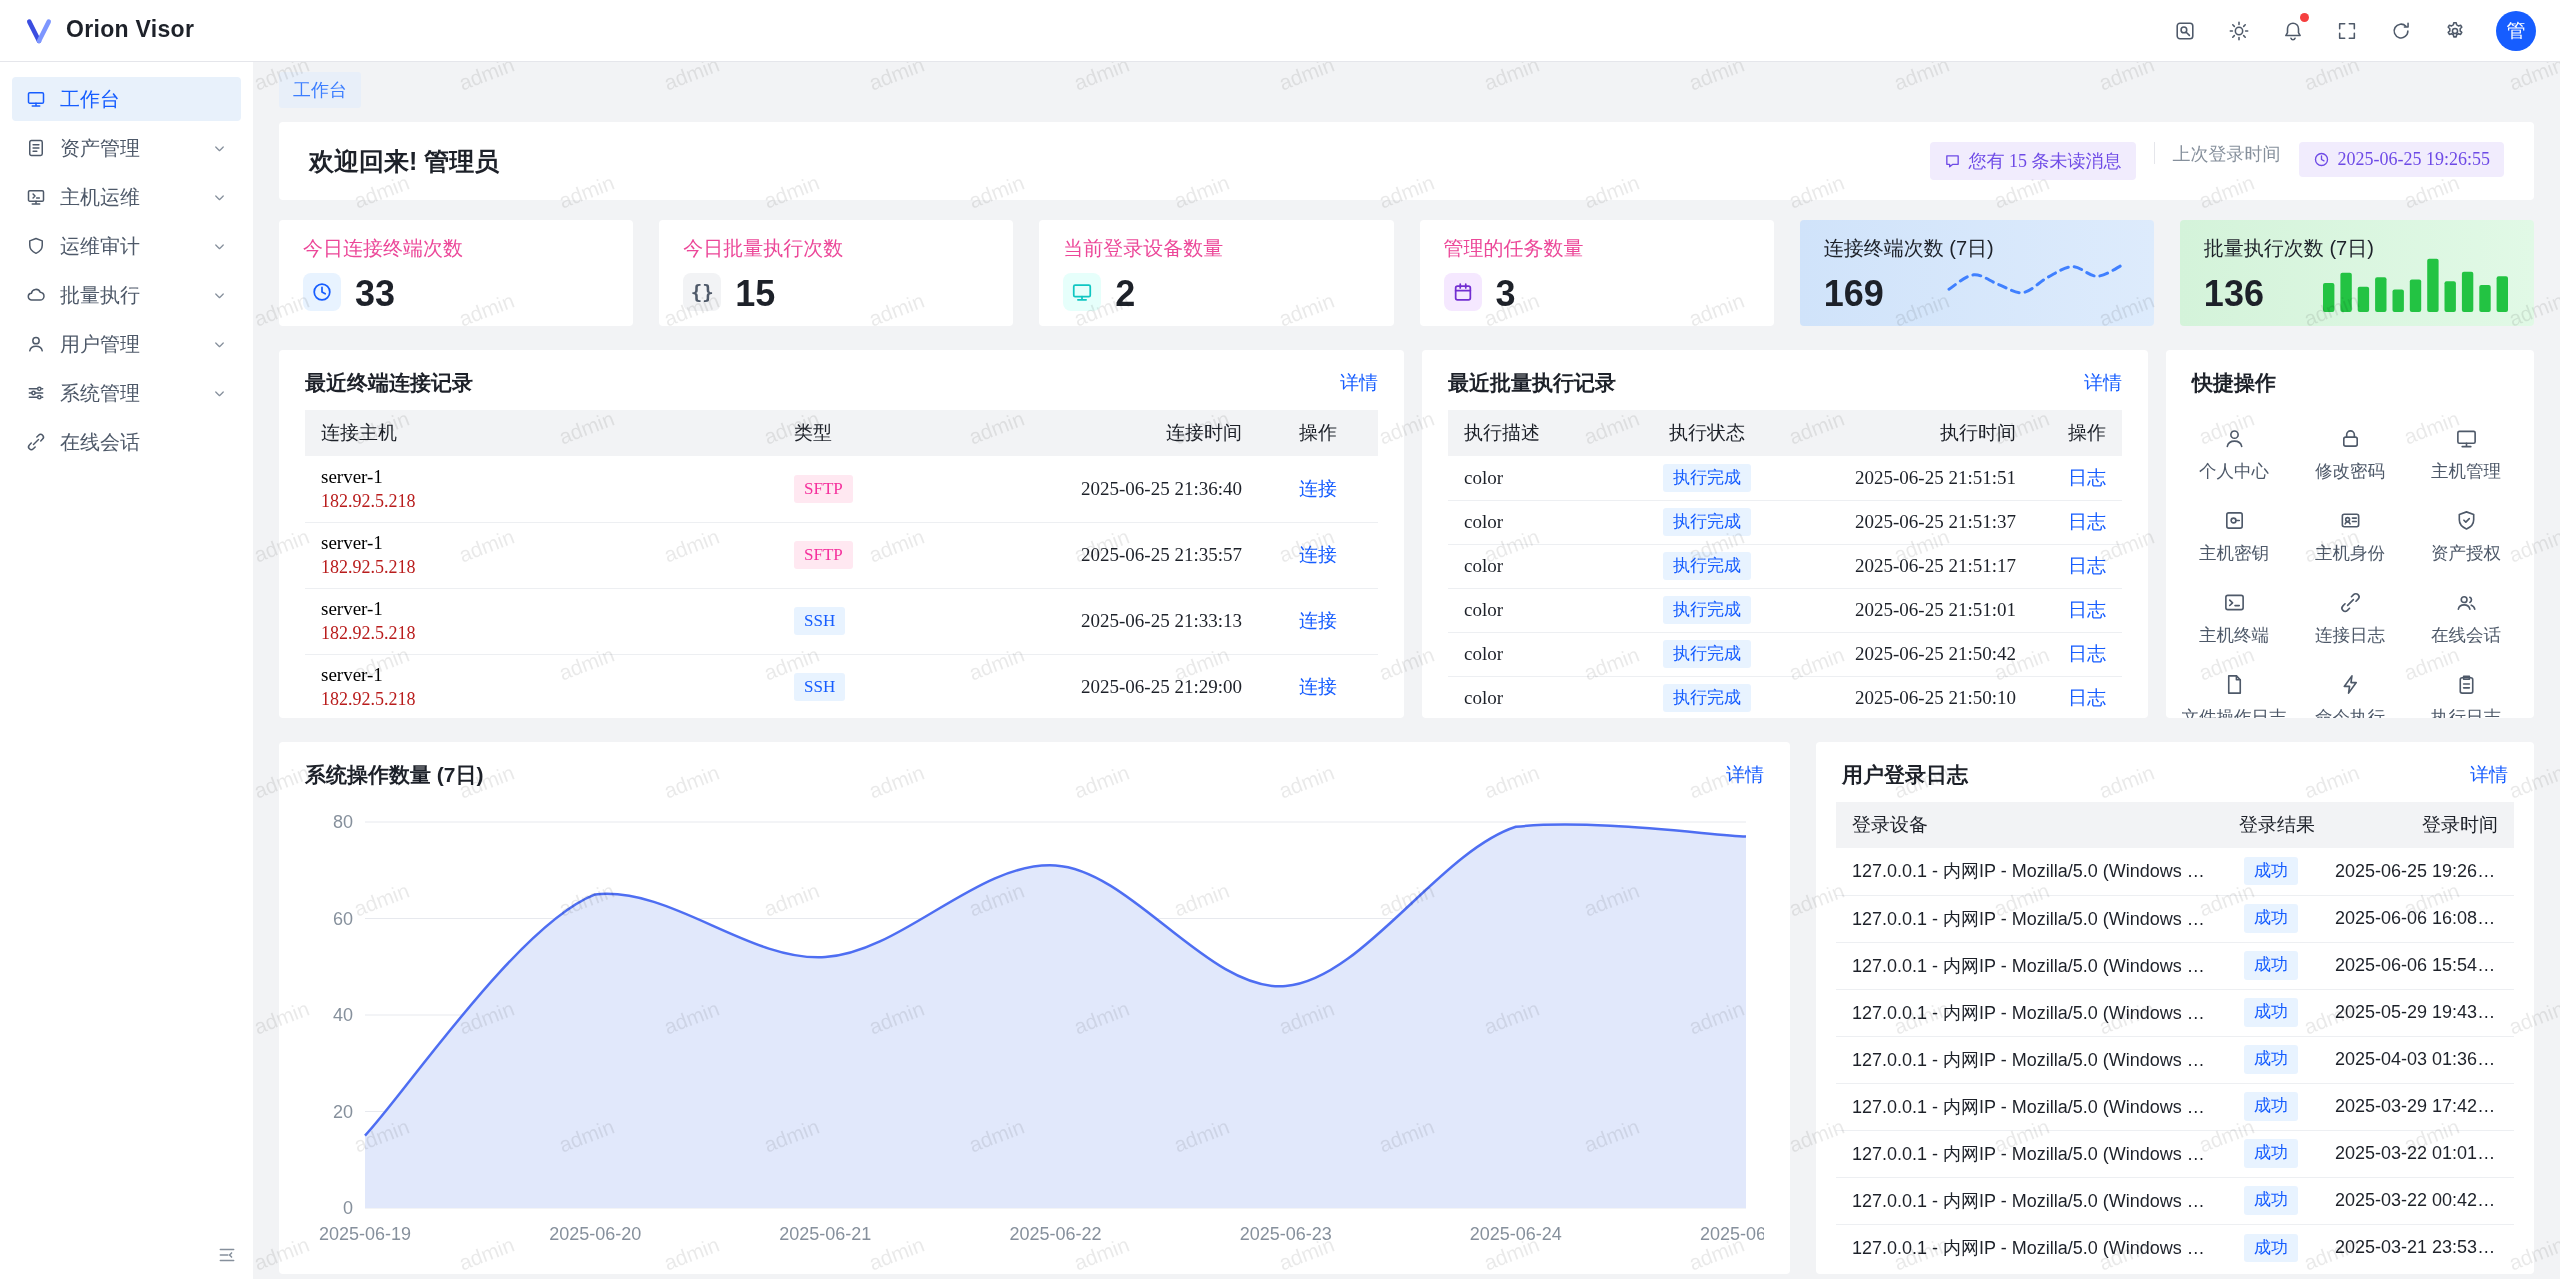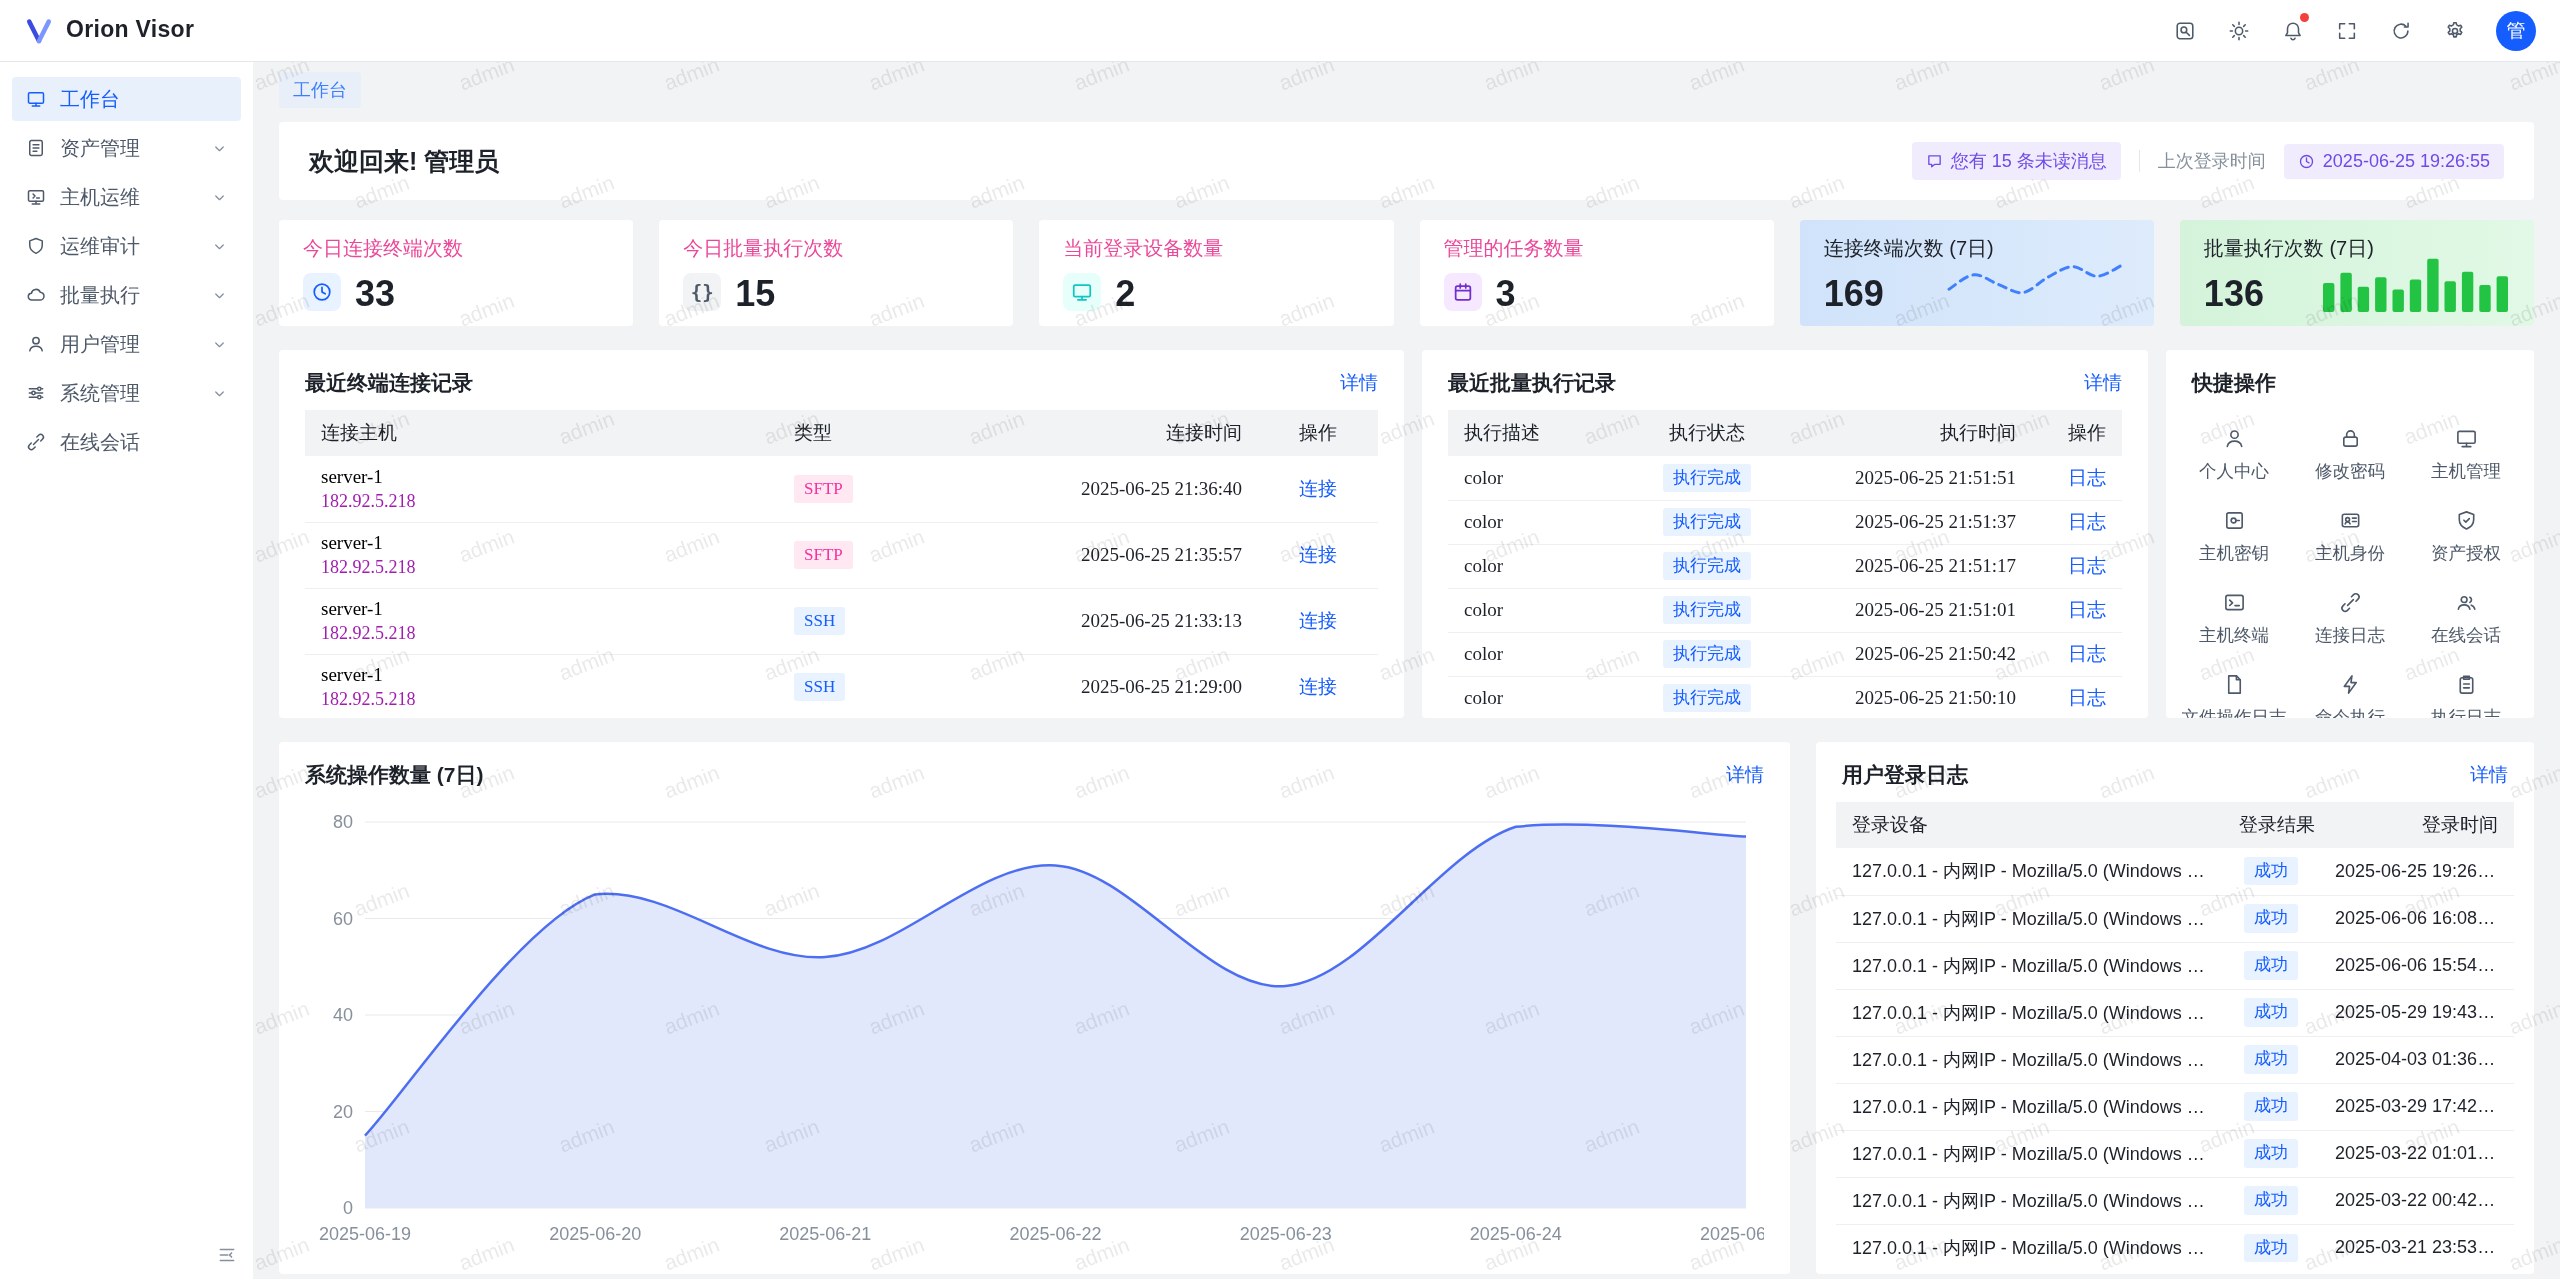--- a/index.html
+++ b/index.html
@@ -34,21 +34,21 @@
 
 .main{position:absolute;top:62px;left:253px;right:0;bottom:0;padding:10px 26px 0;overflow:hidden;}
 .crumb{display:inline-flex;align-items:center;background:#e8eff9;color:#3c7eff;
   font-size:18px;padding:6px 14px;border-radius:3px;cursor:pointer;}
 .card{background:#fff;border-radius:4px;position:relative;overflow:hidden;}
 
 
 .welcome{margin-top:14px;height:78px;display:flex;align-items:center;
   justify-content:space-between;padding:0 30px;}
 .welcome h1{font-size:25px;font-weight:600;color:#1d2129;}
-.w-right{display:flex;align-items:center;gap:18px;font-size:18px;}
+.w-right{display:flex;align-items:flex-start;gap:18px;font-size:18px;font-family:Liberation Serif, serif;}
 .chip{display:inline-flex;align-items:center;gap:8px;background:#f1ecfd;color:#6e4ae6;
   padding:7px 14px;border-radius:4px;white-space:nowrap;}
 .vdiv{width:1px;height:22px;background:#e5e6eb;}
 .muted{color:#86909c;}
 
 
 .stats-row{display:flex;gap:26px;margin-top:20px;}
 .stat{flex:1;height:106px;padding:15px 24px;}
 .stat-label{font-size:20px;color:#ec4899;}
 .tint .stat-label{color:#1d2129;font-weight:500;}
@@ -76,21 +76,21 @@
 table{width:100%;border-collapse:collapse;font-size:19px;table-layout:fixed;}
 th{background:#f2f3f5;height:46px;font-weight:500;color:#1d2129;text-align:left;padding:0 16px;white-space:nowrap;}
 td{padding:6px 16px;border-bottom:1px solid #edeff2;color:#1d2129;white-space:nowrap;overflow:hidden;text-overflow:ellipsis;}
 tbody tr:last-child td{border-bottom:none;}
 .ta-r{text-align:right;}
 .ta-c{text-align:center;}
 .tbl-term td{height:66px;}
 .tbl-exec td{height:44px;padding-top:0;padding-bottom:0;}
 .tbl-login td{height:47px;padding-top:0;padding-bottom:0;font-size:18px;}
 .host{color:#000000;}
-.ip{color:#a21caf;font-size:18px;margin-top:3px;}
+.ip{color:#b91c1c;font-size:18px;margin-top:3px;}
 .tag{display:inline-block;padding:3px 10px;font-size:17px;border-radius:3px;line-height:1.3;}
 .tag-sftp{background:#ffe8f1;color:#f5319d;}
 .tag-ssh{background:#e8f3ff;color:#165dff;}
 .tag-status{background:#e8f3ff;color:#165dff;}
 
 
 .qa-grid{display:grid;grid-template-columns:repeat(3,1fr);padding:4px 10px 10px;}
 .qa-item{display:flex;flex-direction:column;align-items:center;gap:9px;padding:13px 0;
   color:#4e5969;cursor:pointer;border-radius:4px;}
 .qa-item span{font-size:17.5px;white-space:nowrap;}

